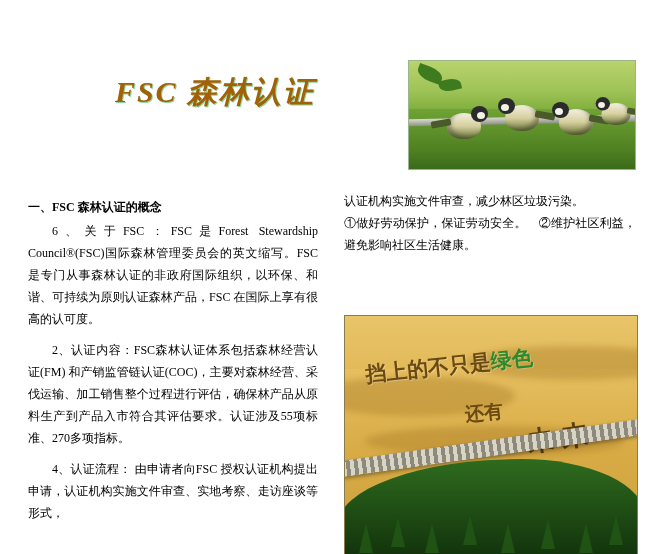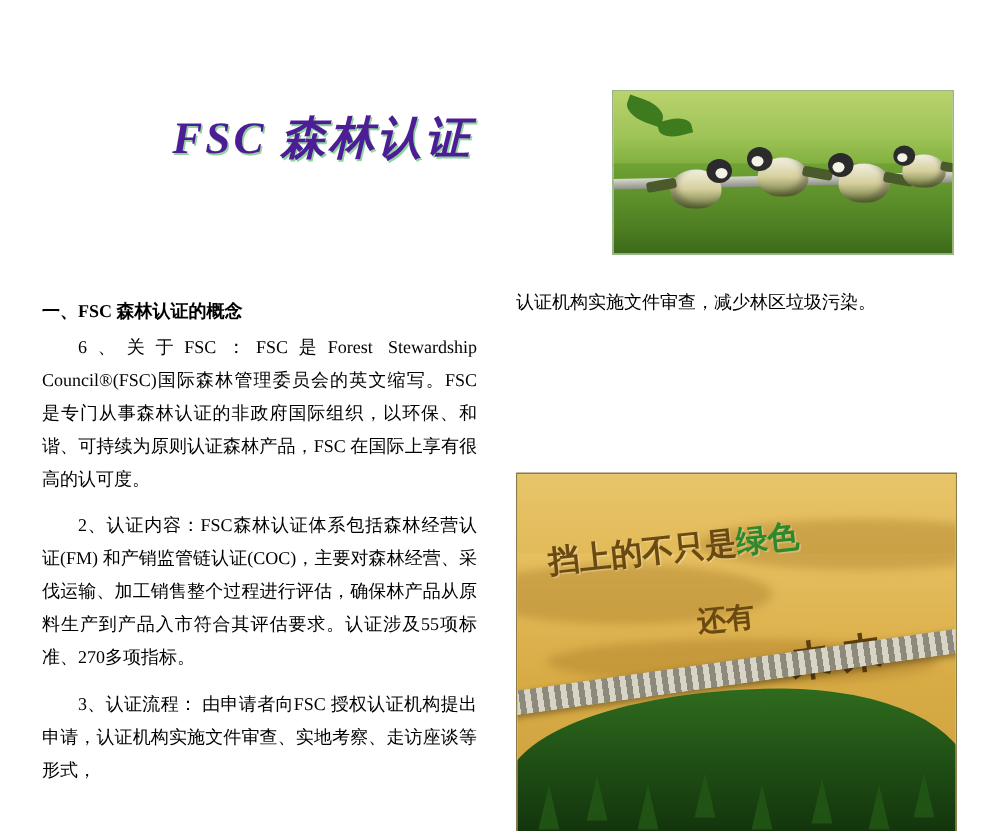--- a/index.html
+++ b/index.html
@@ -27,21 +27,21 @@
     position: absolute;
     left: 30px;
     top: 72px;
     width: 370px;
     text-align: center;
     font-family: "Liberation Serif", serif;
     font-style: italic;
     font-weight: bold;
     font-size: 30px;
     letter-spacing: 2px;
-    color: #4c1d95;
+    color: #a16207;
     text-shadow: 1px 1px 0 #8fd49d;
   }
 
   
   .bird-photo {
     position: absolute;
     left: 408px;
     top: 60px;
     width: 226px;
     height: 108px;
@@ -258,25 +258,26 @@
       <div class="tail"></div>
     </div>
   </div>
 
   <div class="col col-left">
     <div class="h-bold">一、FSC 森林认证的概念</div>
     <p>6、关于FSC：FSC是Forest Stewardship Council®(FSC)国际森林管理委员会的英文缩写。FSC 是专门从事森林认证的非政府国际组织，以环保、和谐、可持续为原则认证森林产品，FSC 在国际上享有很高的认可度。</p>
     <div class="gap"></div>
     <p>2、认证内容：FSC森林认证体系包括森林经营认证(FM) 和产销监管链认证(COC)，主要对森林经营、采伐运输、加工销售整个过程进行评估，确保林产品从原料生产到产品入市符合其评估要求。认证涉及55项标准、270多项指标。</p>
     <div class="gap"></div>
-    <p>3、认证流程： 由申请者向FSC 授权认证机构提出申请，认证机构实施文件审查、实地考察、走访座谈等形式，</p>
+    <p>4、认证流程： 由申请者向FSC 授权认证机构提出申请，认证机构实施文件审查、实地考察、走访座谈等形式，</p>
   </div>
 
   <div class="col col-right">
     <p class="noindent">认证机构实施文件审查，减少林区垃圾污染。</p>
+    <p class="noindent">①做好劳动保护，保证劳动安全。　②维护社区利益，避免影响社区生活健康。</p>
   </div>
 
   <div class="desert-photo">
     <div class="desert-sky"></div>
     <div class="desert-sand"></div>
     <div class="dune" style="left:-30px;top:60px;width:200px;height:40px;"></div>
     <div class="dune" style="left:120px;top:30px;width:220px;height:34px;"></div>
     <div class="dune" style="left:20px;top:110px;width:260px;height:30px;"></div>
 
     <div class="desert-text dt1">

